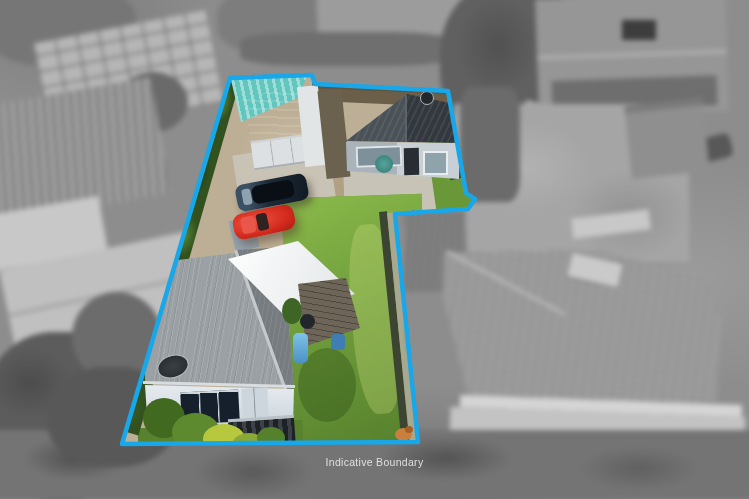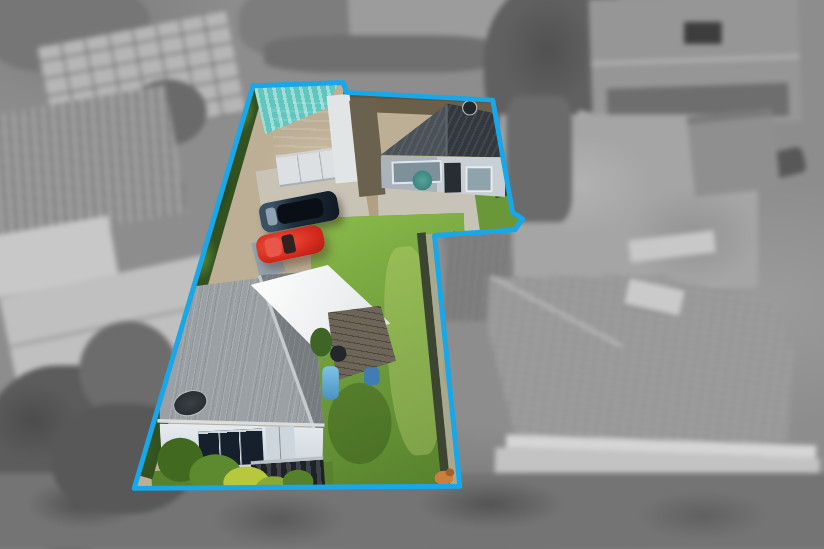--- a/index.html
+++ b/index.html
@@ -182,13 +182,14 @@
     <div class="a" style="left:232px;top:433px;width:34px;height:24px;border-radius:50%;background:#89a836;"></div>
     <div class="a" style="left:257px;top:427px;width:28px;height:22px;border-radius:50%;background:#55812c;"></div>
     <div class="a" style="left:395px;top:428px;width:17px;height:13px;border-radius:50%;background:#c8803c;"></div>
     <div class="a" style="left:405px;top:426px;width:8px;height:7px;border-radius:50%;background:#a55f28;"></div>
   </div>
 
   <svg width="749" height="499" viewBox="0 0 749 499">
     <polygon points="230,78 312,75 315,84 448,91 466,193 475,199 468,209 395,214 418,442 122,444" fill="none" stroke="#18A7E9" stroke-width="4.5" stroke-linejoin="round"></polygon>
   </svg>
 
+  <div id="caption">Indicative Boundary</div>
 </div>
 
 </body></html>

